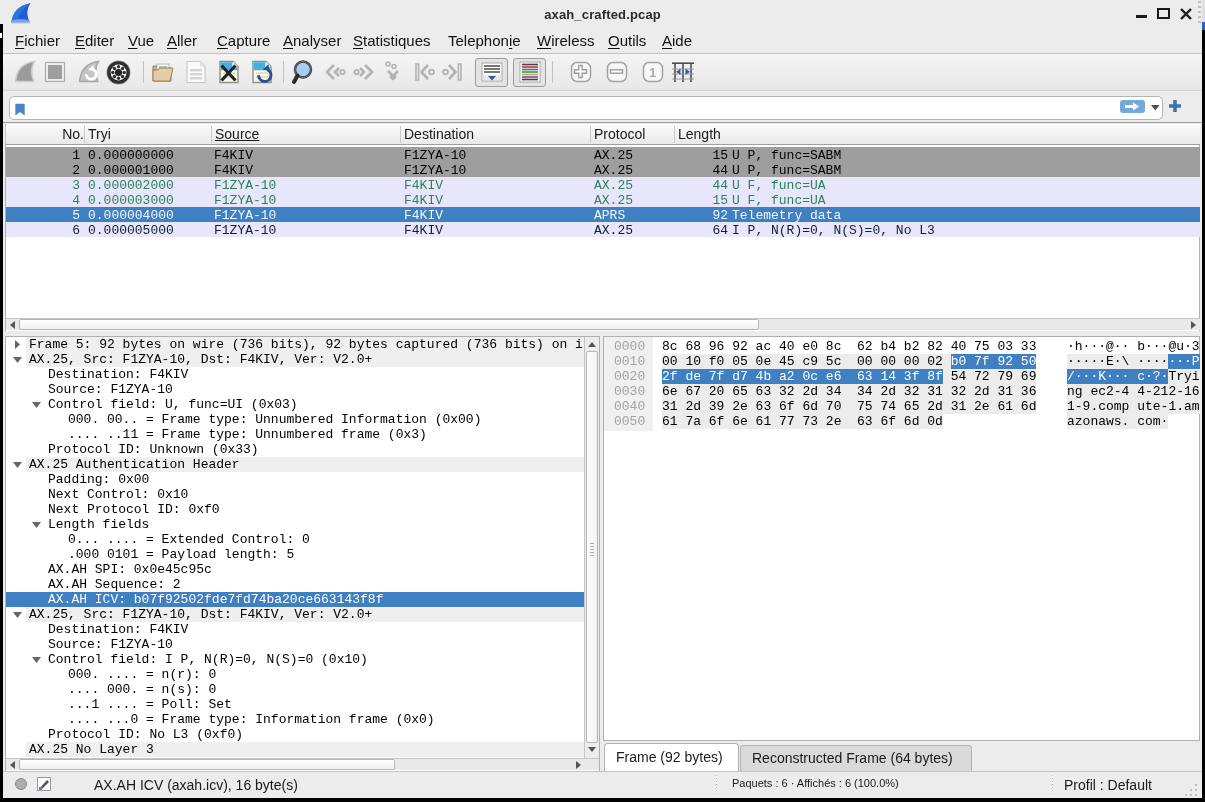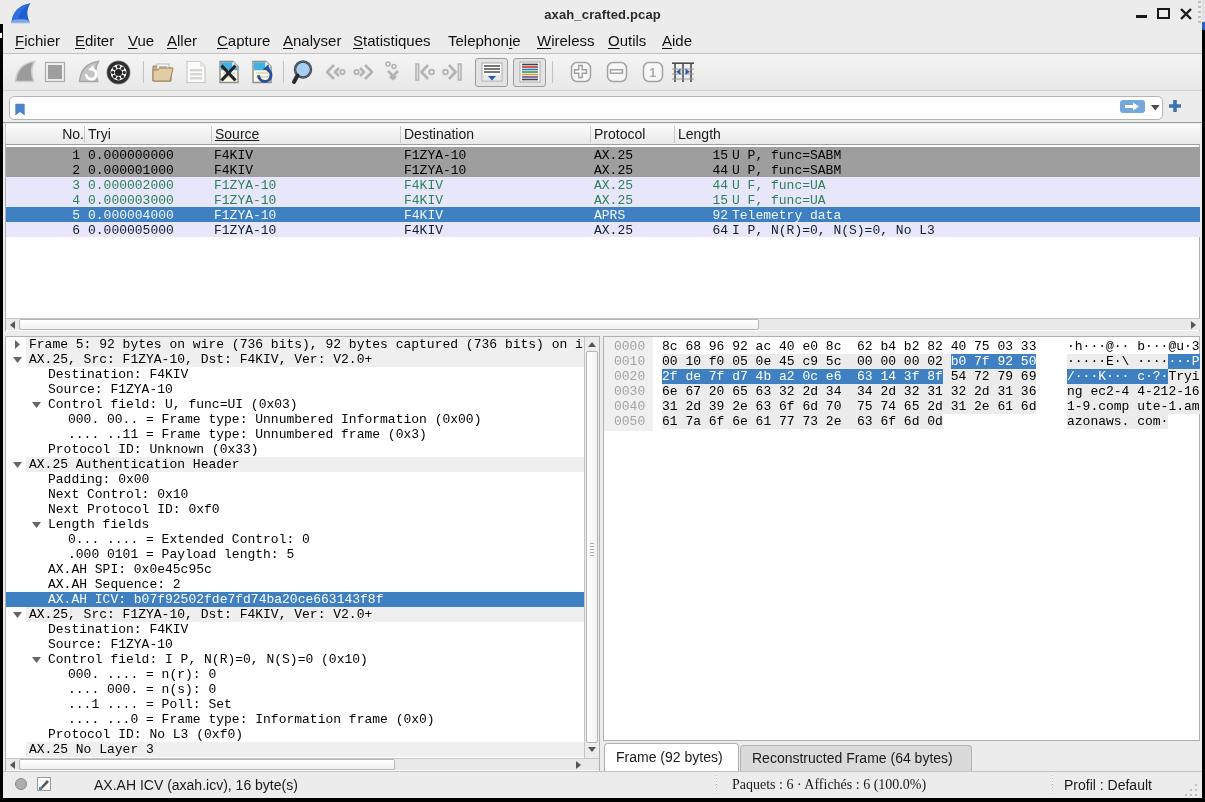--- a/index.html
+++ b/index.html
@@ -320,21 +320,21 @@
 <div class="tab abs" style="left:752px;top:750px;">Reconstructed Frame (64 bytes)</div>
 
 <div class="abs" id="statusbar"></div>
 <div class="abs" style="left:15px;top:778px;width:12px;height:12px;border-radius:50%;background:#adadad;border:1px solid #8a8a8a;"></div>
 <svg class="abs" style="left:37px;top:777px" width="14" height="14">
     <rect x="0.5" y="0.5" width="13" height="13" fill="#fdfdfd" stroke="#9a9a9a"></rect>
     <path d="M3 11 L10 3 L12 5 L5 12 Z" fill="#555"></path>
     <rect x="2" y="10" width="3" height="3" fill="#4a84c6"></rect>
   </svg>
 <div class="abs" style="left:70px;top:777px;font-size:14px;color:#1a1a1a;margin-left:24px;">AX.AH ICV (axah.icv), 16 byte(s)</div>
-<div class="abs" style="left:732px;top:777px;font-size:14px;color:#1a1a1a;font-family:Liberation Serif, serif;">Paquets&nbsp;: 6 · Affichés&nbsp;: 6 (100.0%)</div>
+<div class="abs" style="left:732px;top:777px;font-size:11px;color:#1a1a1a;">Paquets&nbsp;: 6 · Affichés&nbsp;: 6 (100.0%)</div>
 <div class="abs" style="left:1064px;top:777px;font-size:14px;color:#1a1a1a;">Profil&nbsp;: Default</div>
 <div class="abs" style="left:716px;top:774px;width:1px;height:21px;background:repeating-linear-gradient(#ffffff 0 1px,#b9b9b9 1px 2px,#ffffff 2px 3px);"></div>
 <div class="abs" style="left:1052px;top:774px;width:1px;height:21px;background:repeating-linear-gradient(#ffffff 0 1px,#b9b9b9 1px 2px,#ffffff 2px 3px);"></div>
 <svg class="abs" style="left:1183px;top:783px" width="15" height="15">
  <g fill="#b0b0b0">
       <circle cx="13" cy="2" r="1"></circle>
       <circle cx="8" cy="7" r="1"></circle>
       <circle cx="13" cy="7" r="1"></circle>
       <circle cx="3" cy="12" r="1"></circle>
       <circle cx="8" cy="12" r="1"></circle>

